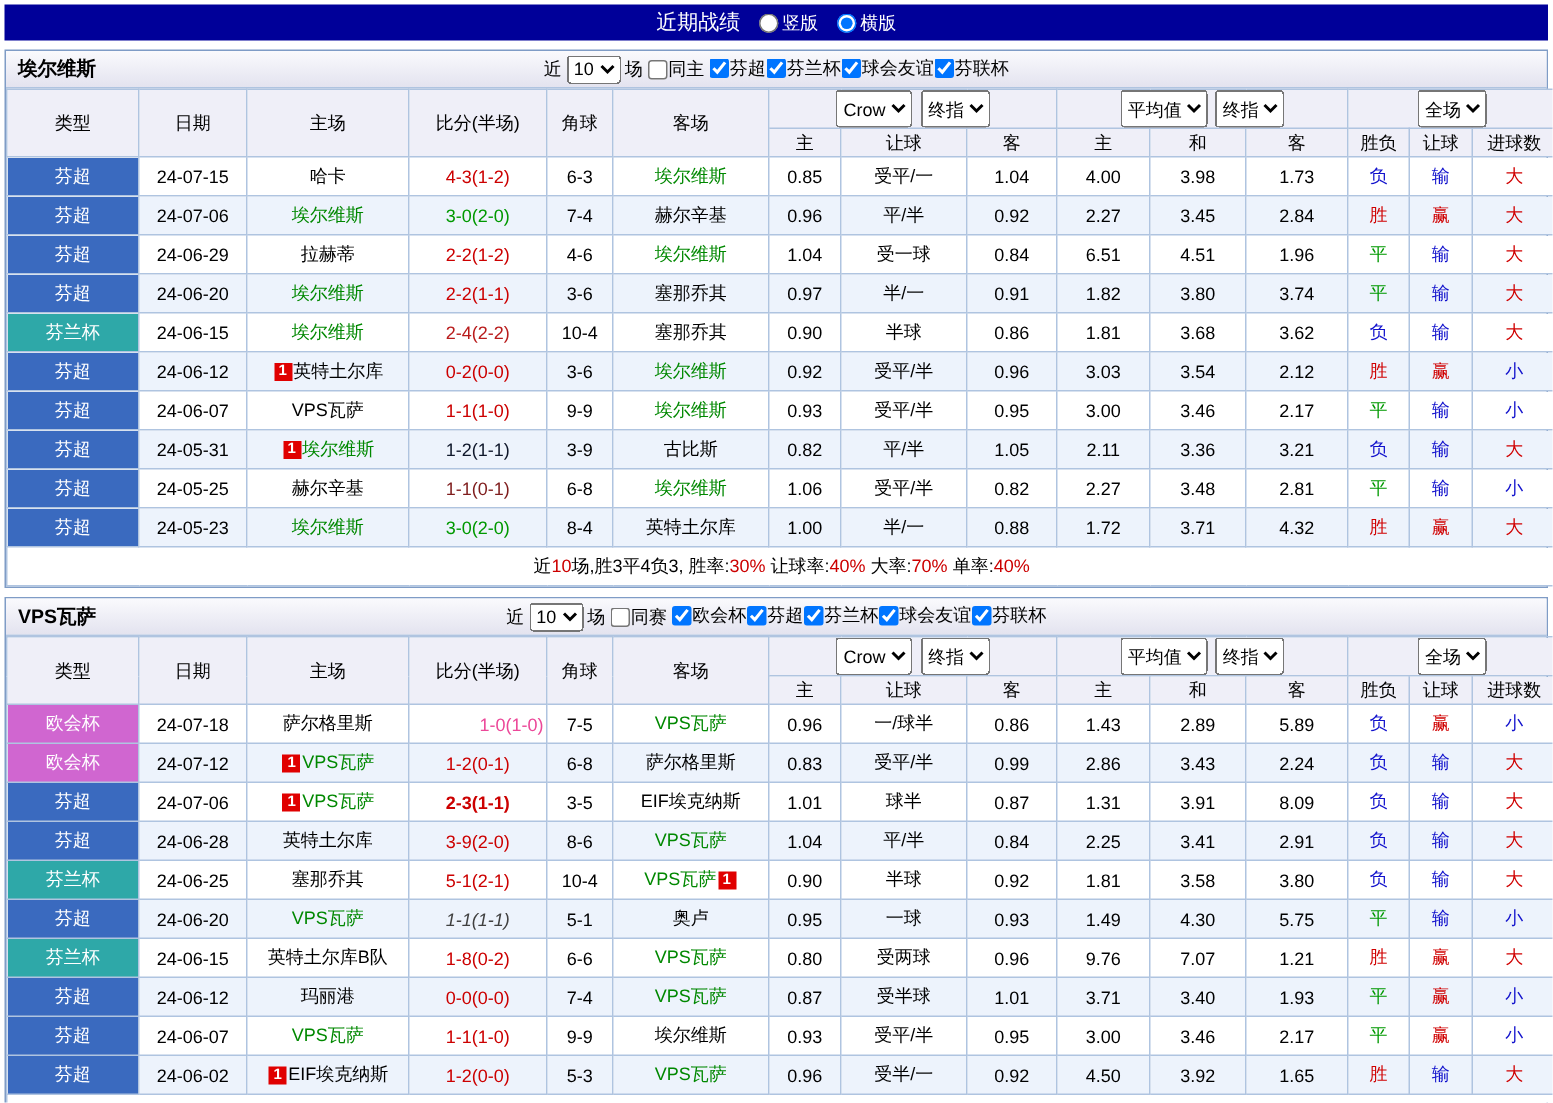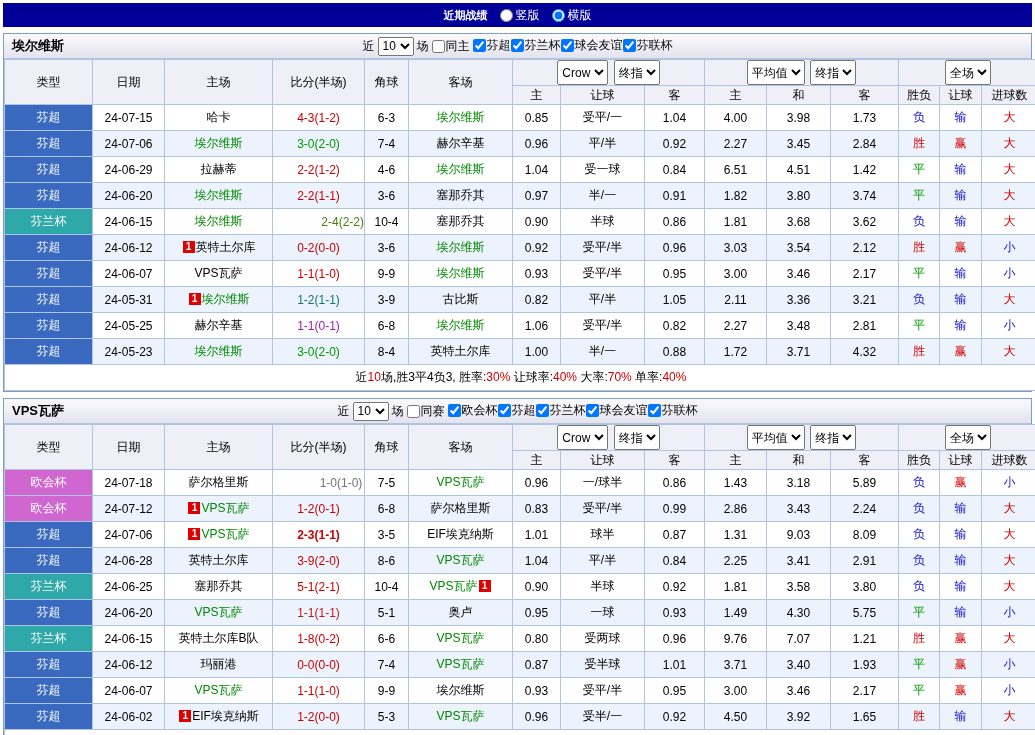--- a/index.html
+++ b/index.html
@@ -8,21 +8,21 @@
     width:1035px; height:735px;
     font-family:"Liberation Sans", sans-serif;
     font-size:12px; color:#000;
     padding:3px;
   }
   .page { width:100%; }
   .top-bar {
     height:24px; background:#000099; color:#fff;
     display:flex; align-items:center; justify-content:center; gap:12px;
   }
-  .top-title { font-weight:bold; font-size:11px; }
+  .top-title { font-weight:normal; font-size:14px; }
   .radio-label { display:inline-flex; align-items:center; gap:3px; cursor:pointer; }
   input[type=radio], input[type=checkbox] { margin:0; width:13px; height:13px; }
   .section { border:1px solid #7F9CC6; margin-top:6px; }
   .section-title {
     height:25px; background:linear-gradient(#FAFAFD,#E3E3EF);
     position:relative; display:flex; align-items:center;
     border-bottom:1px solid #AFC4E0;
   }
   .team-name { font-weight:bold; margin-left:8px; font-size:13px; }
   .filters {
@@ -181,21 +181,21 @@
             <td>24-06-29</td>
             <td><span>拉赫蒂</span></td>
             <td style="color: rgb(204, 0, 0);">2-2(1-2)</td>
             <td>4-6</td>
             <td><span style="color: rgb(0, 136, 0);">埃尔维斯</span></td>
             <td>1.04</td>
             <td>受一球</td>
             <td>0.84</td>
             <td>6.51</td>
             <td>4.51</td>
-            <td>1.42</td>
+            <td>1.96</td>
             <td style="color: rgb(0, 153, 0);">平</td>
             <td style="color: rgb(17, 17, 204);">输</td>
             <td style="color: rgb(208, 0, 0);">大</td>
           </tr>
           <tr class="alt">
             <td class="type-cell" style="background: rgb(58, 106, 191);">芬超</td>
             <td>24-06-20</td>
             <td><span style="color: rgb(0, 136, 0);">埃尔维斯</span></td>
             <td style="color: rgb(204, 0, 0);">2-2(1-1)</td>
             <td>3-6</td>
@@ -207,21 +207,21 @@
             <td>3.80</td>
             <td>3.74</td>
             <td style="color: rgb(0, 153, 0);">平</td>
             <td style="color: rgb(17, 17, 204);">输</td>
             <td style="color: rgb(208, 0, 0);">大</td>
           </tr>
           <tr>
             <td class="type-cell" style="background: rgb(46, 168, 168);">芬兰杯</td>
             <td>24-06-15</td>
             <td><span style="color: rgb(0, 136, 0);">埃尔维斯</span></td>
-            <td style="color: #4d7c0f; text-align: right;">2-4(2-2)</td>
+            <td style="color: #b91c1c;">2-4(2-2)</td>
             <td>10-4</td>
             <td><span>塞那乔其</span></td>
             <td>0.90</td>
             <td>半球</td>
             <td>0.86</td>
             <td>1.81</td>
             <td>3.68</td>
             <td>3.62</td>
             <td style="color: rgb(17, 17, 204);">负</td>
             <td style="color: rgb(17, 17, 204);">输</td>
@@ -258,38 +258,38 @@
             <td>3.46</td>
             <td>2.17</td>
             <td style="color: rgb(0, 153, 0);">平</td>
             <td style="color: rgb(17, 17, 204);">输</td>
             <td style="color: rgb(17, 17, 204);">小</td>
           </tr>
           <tr class="alt">
             <td class="type-cell" style="background: rgb(58, 106, 191);">芬超</td>
             <td>24-05-31</td>
             <td><span class="card">1</span><span style="color: rgb(0, 136, 0);">埃尔维斯</span></td>
-            <td style="color: #0f766e;">1-2(1-1)</td>
+            <td style="color: #0f172a;">1-2(1-1)</td>
             <td>3-9</td>
             <td><span>古比斯</span></td>
             <td>0.82</td>
             <td>平/半</td>
             <td>1.05</td>
             <td>2.11</td>
             <td>3.36</td>
             <td>3.21</td>
             <td style="color: rgb(17, 17, 204);">负</td>
             <td style="color: rgb(17, 17, 204);">输</td>
             <td style="color: rgb(208, 0, 0);">大</td>
           </tr>
           <tr>
             <td class="type-cell" style="background: rgb(58, 106, 191);">芬超</td>
             <td>24-05-25</td>
             <td><span>赫尔辛基</span></td>
-            <td style="color: #a21caf;">1-1(0-1)</td>
+            <td style="color: #7f1d1d;">1-1(0-1)</td>
             <td>6-8</td>
             <td><span style="color: rgb(0, 136, 0);">埃尔维斯</span></td>
             <td>1.06</td>
             <td>受平/半</td>
             <td>0.82</td>
             <td>2.27</td>
             <td>3.48</td>
             <td>2.81</td>
             <td style="color: rgb(0, 153, 0);">平</td>
             <td style="color: rgb(17, 17, 204);">输</td>
@@ -396,28 +396,28 @@
           <th>胜负</th>
           <th>让球</th>
           <th>进球数</th>
         </tr>
       </thead>
       <tbody>
           <tr>
             <td class="type-cell" style="background: rgb(208, 102, 208);">欧会杯</td>
             <td>24-07-18</td>
             <td><span>萨尔格里斯</span></td>
-            <td style="color: #737373; padding-left: 45px;">1-0(1-0)</td>
+            <td style="color: #ec4899; padding-left: 45px;">1-0(1-0)</td>
             <td>7-5</td>
             <td><span style="color: rgb(0, 136, 0);">VPS瓦萨</span></td>
             <td>0.96</td>
             <td>一/球半</td>
             <td>0.86</td>
             <td>1.43</td>
-            <td>3.18</td>
+            <td>2.89</td>
             <td>5.89</td>
             <td style="color: rgb(17, 17, 204);">负</td>
             <td style="color: rgb(208, 0, 0);">赢</td>
             <td style="color: rgb(17, 17, 204);">小</td>
           </tr>
           <tr class="alt">
             <td class="type-cell" style="background: rgb(208, 102, 208);">欧会杯</td>
             <td>24-07-12</td>
             <td><span class="card">1</span><span style="color: rgb(0, 136, 0);">VPS瓦萨</span></td>
             <td style="color: rgb(204, 0, 0);">1-2(0-1)</td>
@@ -437,21 +437,21 @@
             <td class="type-cell" style="background: rgb(58, 106, 191);">芬超</td>
             <td>24-07-06</td>
             <td><span class="card">1</span><span style="color: rgb(0, 136, 0);">VPS瓦萨</span></td>
             <td style="color: rgb(204, 0, 0); font-weight: bold;">2-3(1-1)</td>
             <td>3-5</td>
             <td><span>EIF埃克纳斯</span></td>
             <td>1.01</td>
             <td>球半</td>
             <td>0.87</td>
             <td>1.31</td>
-            <td>9.03</td>
+            <td>3.91</td>
             <td>8.09</td>
             <td style="color: rgb(17, 17, 204);">负</td>
             <td style="color: rgb(17, 17, 204);">输</td>
             <td style="color: rgb(208, 0, 0);">大</td>
           </tr>
           <tr class="alt">
             <td class="type-cell" style="background: rgb(58, 106, 191);">芬超</td>
             <td>24-06-28</td>
             <td><span>英特土尔库</span></td>
             <td style="color: rgb(204, 0, 0);">3-9(2-0)</td>
@@ -481,21 +481,21 @@
             <td>3.58</td>
             <td>3.80</td>
             <td style="color: rgb(17, 17, 204);">负</td>
             <td style="color: rgb(17, 17, 204);">输</td>
             <td style="color: rgb(208, 0, 0);">大</td>
           </tr>
           <tr class="alt">
             <td class="type-cell" style="background: rgb(58, 106, 191);">芬超</td>
             <td>24-06-20</td>
             <td><span style="color: rgb(0, 136, 0);">VPS瓦萨</span></td>
-            <td style="color: #b91c1c;">1-1(1-1)</td>
+            <td style="color: #404040; font-style: italic;">1-1(1-1)</td>
             <td>5-1</td>
             <td><span>奥卢</span></td>
             <td>0.95</td>
             <td>一球</td>
             <td>0.93</td>
             <td>1.49</td>
             <td>4.30</td>
             <td>5.75</td>
             <td style="color: rgb(0, 153, 0);">平</td>
             <td style="color: rgb(17, 17, 204);">输</td>

